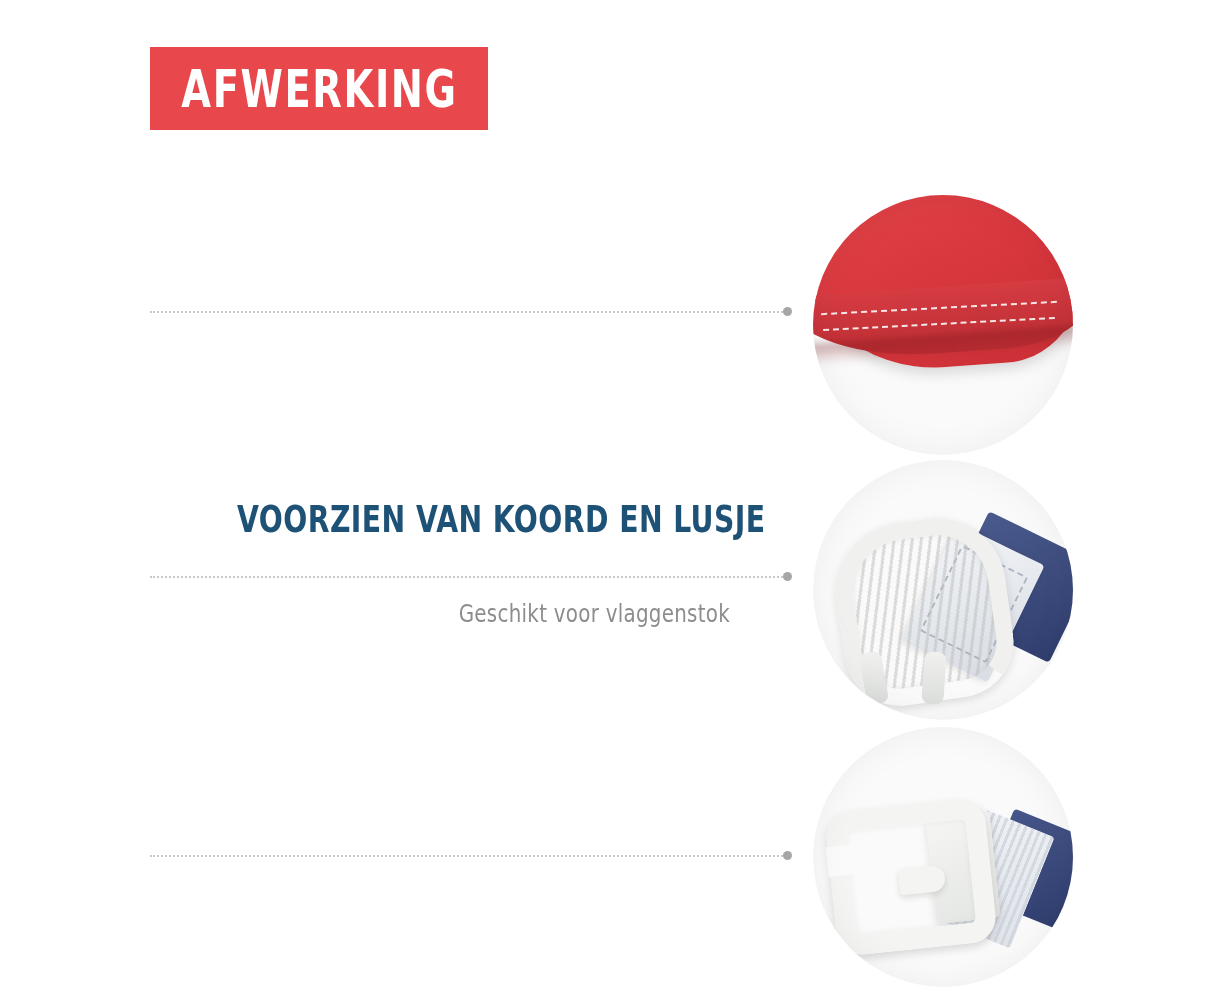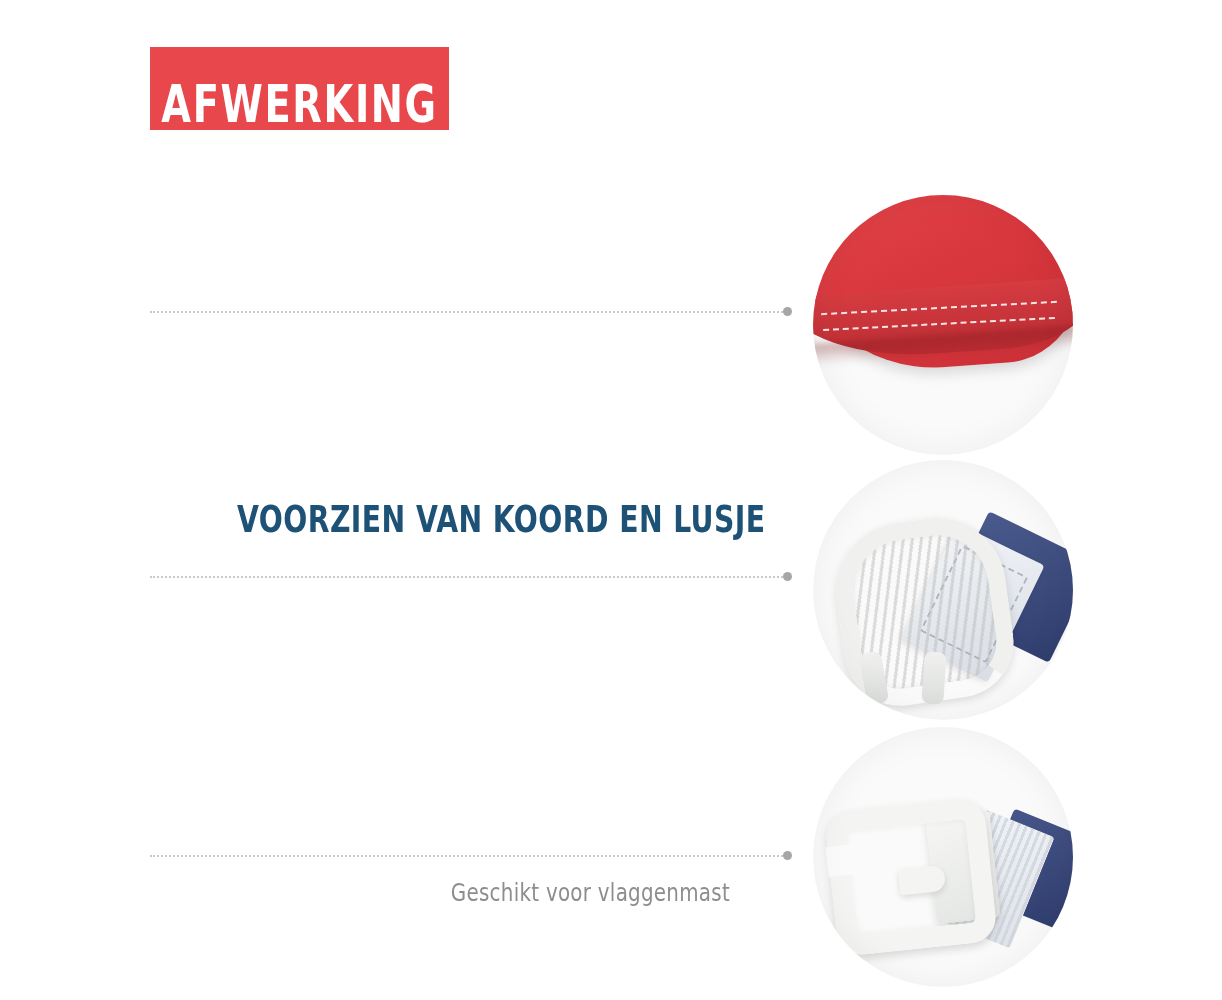--- a/index.html
+++ b/index.html
@@ -13,25 +13,25 @@
     font-family: "Liberation Sans", sans-serif;
     overflow: hidden;
     position: relative;
   }
 
   
   .header-badge {
     position: absolute;
     left: 150px;
     top: 47px;
-    width: 299px;
+    width: 338px;
     height: 83px;
     background: #e8474b;
     display: flex;
-    align-items: flex-end;
+    align-items: center;
     justify-content: center;
   }
   .header-badge-text {
     color: #ffffff;
     font-family: "DejaVu Sans Condensed", "Liberation Sans", sans-serif;
     font-size: 52px;
     font-weight: bold;
     letter-spacing: 2px;
     transform: scaleX(0.82);
     transform-origin: center;
@@ -325,40 +325,40 @@
     <div class="photo-vignette"></div>
   </div>
 </section>
 
 <section class="feature-row row-1">
   <div class="feature-text-block" style="top: 30px;">
     <h2 class="feature-title">VOORZIEN VAN KOORD EN LUSJE</h2>
   </div>
   <div class="feature-divider" style="top: 106px;"></div>
   <div class="feature-dot" style="left: 783px; top: 102px;"></div>
+  <div class="feature-text-block" style="top: 100px;">
+    <p class="feature-sub">Geschikt voor vlaggenstok</p>
+  </div>
 
   <div class="photo-circle c1" style="top: -10px;">
     <div class="photo-inner">
       <div class="band-blue"></div>
       <div class="band-white"></div>
       <div class="band-white-stitch"></div>
       <div class="cord-loop"></div>
       <div class="cord-tail-l"></div>
       <div class="cord-tail-r"></div>
     </div>
     <div class="photo-vignette"></div>
   </div>
 </section>
 
 <section class="feature-row row-2">
   <div class="feature-divider" style="top: 120px;"></div>
   <div class="feature-dot" style="left: 783px; top: 116px;"></div>
-  <div class="feature-text-block" style="top: 114px;">
-    <p class="feature-sub">Geschikt voor vlaggenmast</p>
-  </div>
 
   <div class="photo-circle c2" style="top: -8px;">
     <div class="photo-inner">
       <div class="clip-band-blue"></div>
       <div class="clip-webbing"></div>
       <div class="clip-plate"></div>
       <div class="clip-body"></div>
       <div class="clip-gap"></div>
       <div class="clip-hook"></div>
     </div>

